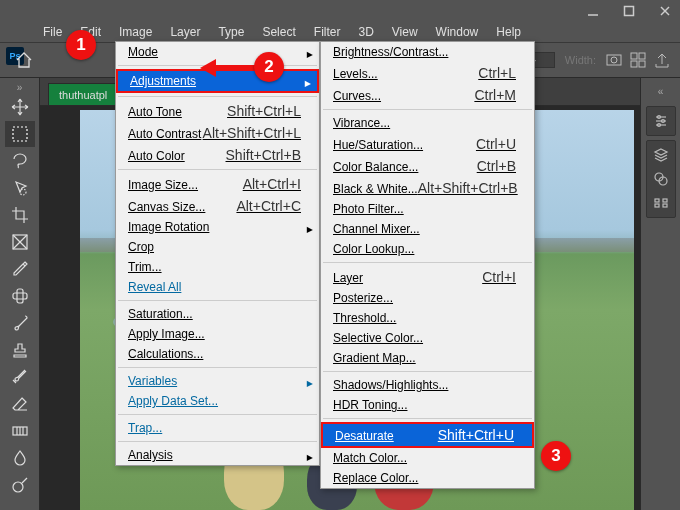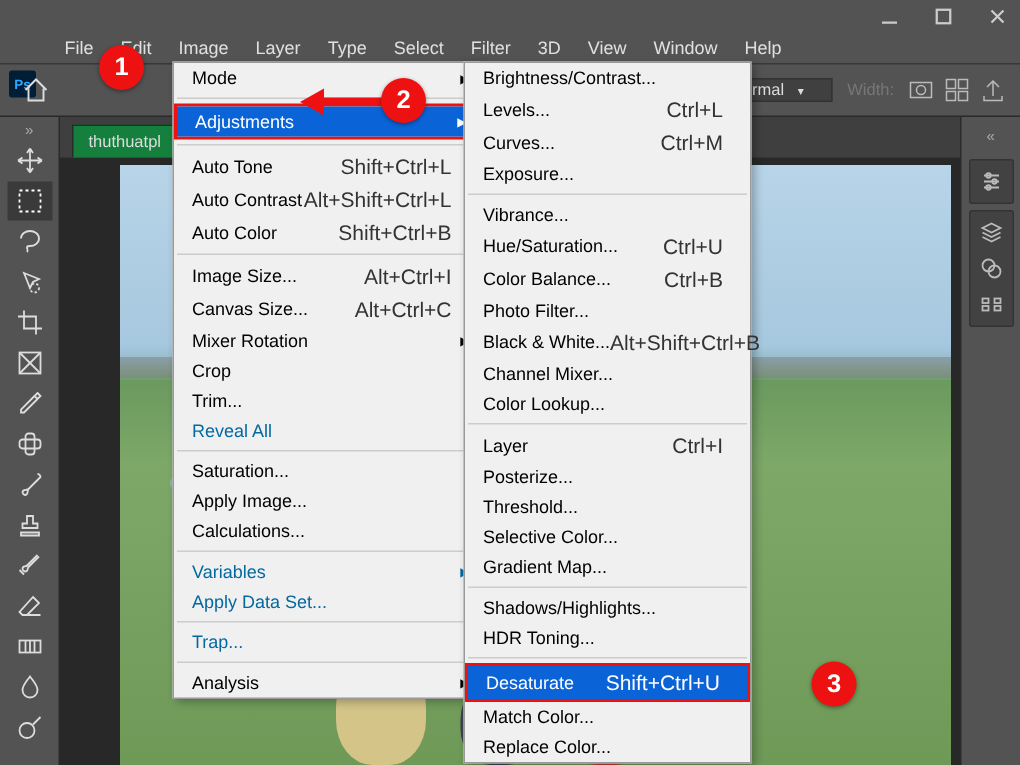--- a/index.html
+++ b/index.html
@@ -33,22 +33,22 @@
 .canvas { position: absolute; top: 4px; left: 40px; right: 6px; bottom: 0; background: linear-gradient(to bottom, #b8d4e8 0%, #a6c8de 30%, #8fb5bf 34%, #6b9a5f 36%, #7da868 50%, #6e9957 100%); }
 .canvas .mount { position: absolute; top: 32%; left: 0; right: 0; height: 14px; background: linear-gradient(to bottom, #8a9fa8, #7a8f78); }
 .canvas .water { position: absolute; top: 48%; left: 6%; width: 40%; height: 10%; background: #95b5c2; border-radius: 50%; opacity: 0.7; }
 .canvas .people { position: absolute; bottom: 0; left: 20%; right: 20%; height: 90px; }
 .blob { position: absolute; bottom: 0; border-radius: 50% 50% 40% 40%; }
 .b1 { left: 10%; width: 60px; height: 75px; background: #d4c488; }
 .b2 { left: 35%; width: 50px; height: 60px; background: #3a4050; }
 .b3 { left: 55%; width: 60px; height: 70px; background: #c23838; }
 .dropdown { position: absolute; background: #f0f0f0; border: 1px solid #999; box-shadow: 2px 2px 6px rgba(0,0,0,0.3); font-size: 12px; color: #000; }
 .dd1 { top: 41px; left: 115px; width: 205px; }
-.dd2 { top: 41px; left: 309px; width: 192px; }
-.dd-row { display: flex; justify-content: space-between; align-items: center; padding: 3px 18px 3px 12px; cursor: pointer; white-space: nowrap; position: relative; }
+.dd2 { top: 41px; left: 320px; width: 215px; }
+.dd-row { display: flex; justify-content: space-between; align-items: flex-end; padding: 3px 18px 3px 12px; cursor: pointer; white-space: nowrap; position: relative; text-decoration: underline; }
 .dd-row.dis { color: #0369a1; }
 .dd-row.sub::after { content: "▶"; font-size: 8px; position: absolute; right: 6px; }
 .dd-row.hl { background: #0a64d8; color: #fff; }
 .dd-row .sc { color: #333; font-size: 14px; }
 .dd-row.hl .sc { color: #fff; }
 .dd-sep { height: 1px; background: #ccc; margin: 3px 2px; }
 .hlbox { border: 2.5px solid #e11; }
 .callout { position: absolute; width: 30px; height: 30px; border-radius: 50%; background: #e11; color: #fff; font-size: 17px; font-weight: bold; display: flex; align-items: center; justify-content: center; box-shadow: 0 1px 3px rgba(0,0,0,0.4); z-index: 50; }
 .arrow { position: absolute; z-index: 49; }
 .arrow-line { height: 5px; background: #e11; }
@@ -286,21 +286,21 @@
     <div class="dd-sep"></div>
     <div class="dd-row">
       <span>Image Size...</span>
       <span class="sc">Alt+Ctrl+I</span>
     </div>
     <div class="dd-row">
       <span>Canvas Size...</span>
       <span class="sc">Alt+Ctrl+C</span>
     </div>
     <div class="dd-row sub">
-      <span>Mixer Rotation</span>
+      <span>Image Rotation</span>
     </div>
     <div class="dd-row">
       <span>Crop</span>
     </div>
     <div class="dd-row">
       <span>Trim...</span>
     </div>
     <div class="dd-row dis">
       <span>Reveal All</span>
     </div>
@@ -336,41 +336,38 @@
       <span>Brightness/Contrast...</span>
     </div>
     <div class="dd-row">
       <span>Levels...</span>
       <span class="sc">Ctrl+L</span>
     </div>
     <div class="dd-row">
       <span>Curves...</span>
       <span class="sc">Ctrl+M</span>
     </div>
-    <div class="dd-row">
-      <span>Exposure...</span>
-    </div>
     <div class="dd-sep"></div>
     <div class="dd-row">
       <span>Vibrance...</span>
     </div>
     <div class="dd-row">
       <span>Hue/Saturation...</span>
       <span class="sc">Ctrl+U</span>
     </div>
     <div class="dd-row">
       <span>Color Balance...</span>
       <span class="sc">Ctrl+B</span>
     </div>
     <div class="dd-row">
-      <span>Photo Filter...</span>
-    </div>
-    <div class="dd-row">
       <span>Black &amp; White...</span>
       <span class="sc">Alt+Shift+Ctrl+B</span>
+    </div>
+    <div class="dd-row">
+      <span>Photo Filter...</span>
     </div>
     <div class="dd-row">
       <span>Channel Mixer...</span>
     </div>
     <div class="dd-row">
       <span>Color Lookup...</span>
     </div>
     <div class="dd-sep"></div>
     <div class="dd-row">
       <span>Layer</span>

